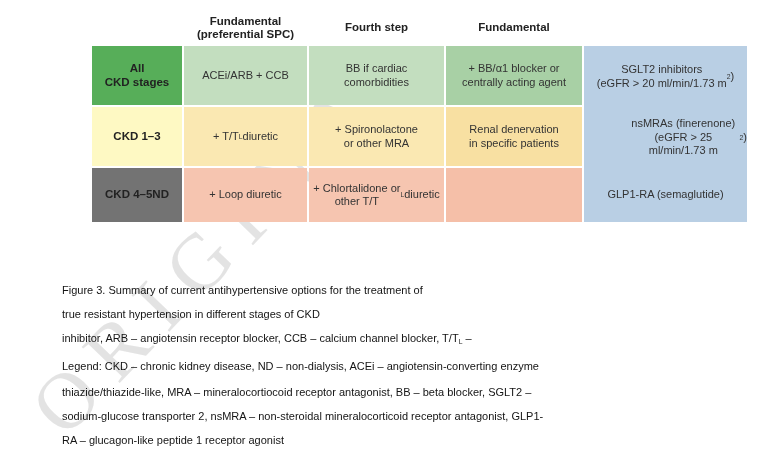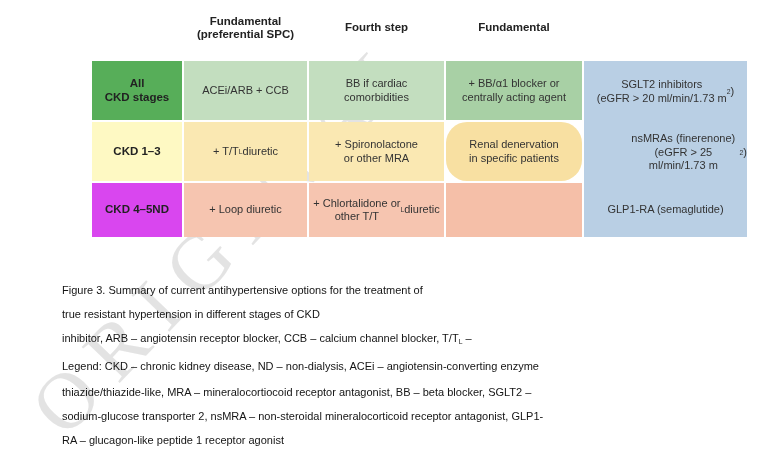--- a/index.html
+++ b/index.html
@@ -21,37 +21,37 @@
   .col-headers{
     position:absolute;left:92px;top:8px;z-index:1;
     display:grid;grid-template-columns:90px 123px 135px 136px 163px;grid-gap:2px;
   }
   .col-headers .hcell{
     height:40px;display:flex;align-items:center;justify-content:center;
     font-weight:bold;font-size:11.5px;line-height:13.5px;text-align:center;
     white-space:pre-line;color:#222;
   }
   .tbl{
-    position:absolute;left:92px;top:61px;z-index:1;
+    position:absolute;left:92px;top:46px;z-index:1;
     display:grid;grid-template-columns:90px 123px 135px 136px 163px;
     grid-template-rows:59px 59px 54px;grid-gap:2px;
   }
   .cell{
     display:flex;align-items:center;justify-content:center;
     text-align:center;font-size:11px;line-height:13.5px;
     white-space:pre-line;color:#333;padding:2px;
   }
   .label-cell{font-weight:bold;font-size:11.5px;color:#222;}
   .c-dkgreen{background:#57ae59;}
   .c-ltgreen{background:#c3debf;}
   .c-mdgreen{background:#a8d0a5;}
   .c-gold{background:#fef9c3;}
   .c-ltyellow{background:#fae8b2;}
-  .c-mdyellow{background:#f8e0a2;border-radius:21px;}
-  .c-orange{background:#d946ef;}
+  .c-mdyellow{background:#f8e0a2;}
+  .c-orange{background:#737373;}
   .c-ltsalmon{background:#f6c5b0;}
   .c-mdsalmon{background:#f5bfa8;}
   .nephro{
     grid-column:5;grid-row:1 / span 3;
     background:#b9cfe4;display:flex;flex-direction:column;
   }
   .nephro .ncell{
     display:flex;align-items:center;justify-content:center;
     text-align:center;font-size:11px;line-height:13.5px;color:#333;
   }

